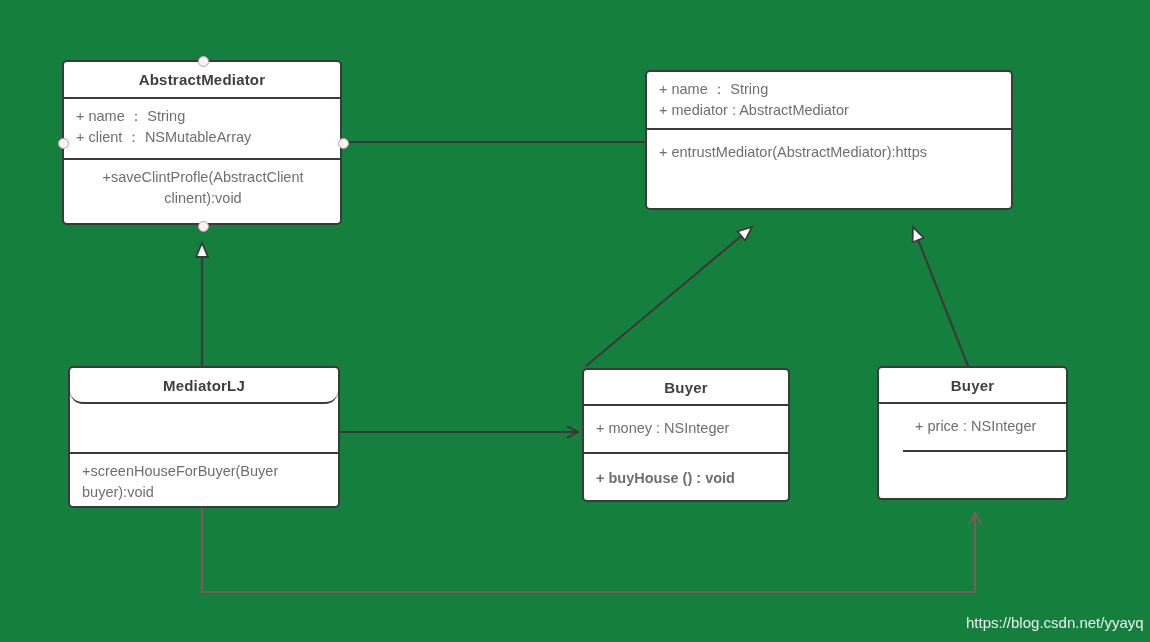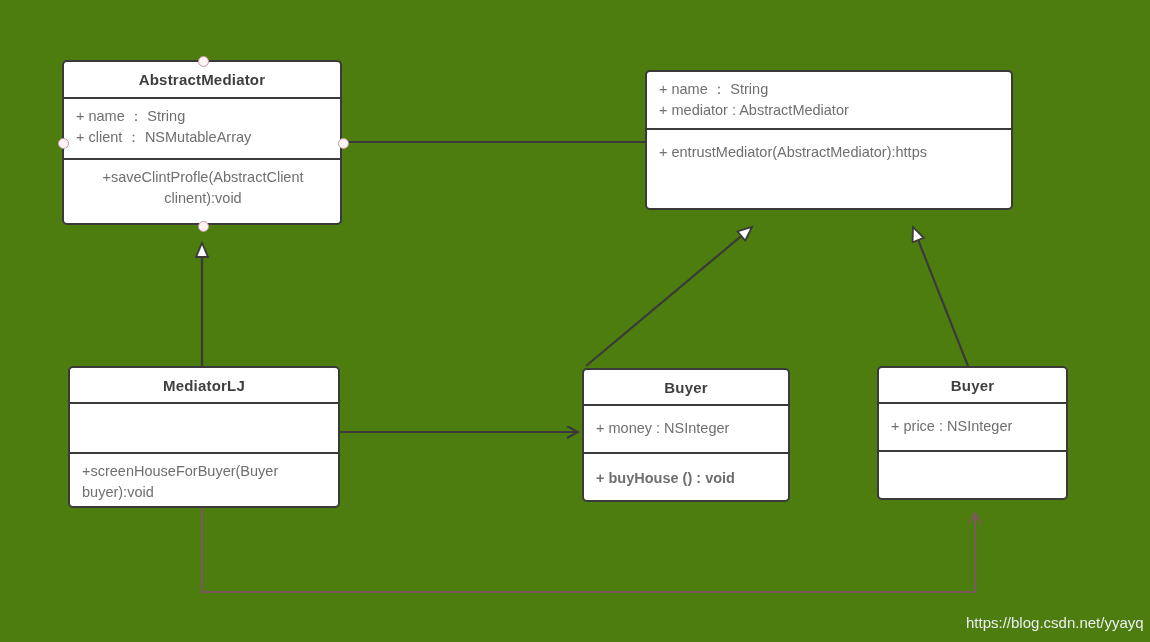--- a/index.html
+++ b/index.html
@@ -7,21 +7,21 @@
     padding: 0;
     background: #ffffff;
   }
   body {
     font-family: "Liberation Sans", sans-serif;
   }
   #canvas {
     position: relative;
     width: 1150px;
     height: 642px;
-    background: #4d7c0f;
+    background: #15803d;
     overflow: hidden;
   }
   #edges {
     position: absolute;
     left: 0;
     top: 0;
     width: 1150px;
     height: 642px;
     pointer-events: none;
   }
@@ -135,33 +135,33 @@
   <div class="anchor" style="left:342px; top:142px;"></div>
   <div class="anchor" style="left:202px; top:225px;"></div>
 
   <div class="uml-class" style="left:645px; top:70px; width:368px; height:140px;">
     <div class="compartment c-body" style="height:58px;">+ name ： String
 + mediator : AbstractMediator</div>
     <div class="compartment c-body" style="height:45px; display:flex; align-items:center;">+ entrustMediator(AbstractMediator):https</div>
   </div>
 
   <div class="uml-class" style="left:68px; top:366px; width:272px; height:142px;">
-    <div class="compartment c-name" style="height:36px;">MediatorLJ</div>
+    <div class="compartment c-name" style="height:36px;border-radius:13px;">MediatorLJ</div>
     <div class="compartment c-body empty" style="height:50px;"></div>
     <div class="compartment c-body" style="height:56px;">+screenHouseForBuyer(Buyer
 buyer):void</div>
   </div>
 
   <div class="uml-class" style="left:582px; top:368px; width:208px; height:134px;">
     <div class="compartment c-name" style="height:36px;">Buyer</div>
     <div class="compartment c-body" style="height:48px; display:flex; align-items:center;text-align:right;">+ money : NSInteger</div>
     <div class="compartment c-body" style="height:50px; display:flex; align-items:center;font-weight:bold;">+ buyHouse () : void</div>
   </div>
 
   <div class="uml-class" style="left:877px; top:366px; width:191px; height:134px;">
     <div class="compartment c-name" style="height:36px;">Buyer</div>
-    <div class="compartment c-body" style="height:48px; display:flex; align-items:center;">+ price : NSInteger</div>
+    <div class="compartment c-body" style="height:48px; display:flex; align-items:center;margin-left:24px;">+ price : NSInteger</div>
     <div class="compartment c-body empty" style="height:50px;"></div>
   </div>
 
   <div class="watermark" style="left:966px; top:614px;">https://blog.csdn.net/yyayq</div>
 
 </div>
 
 </body></html>

